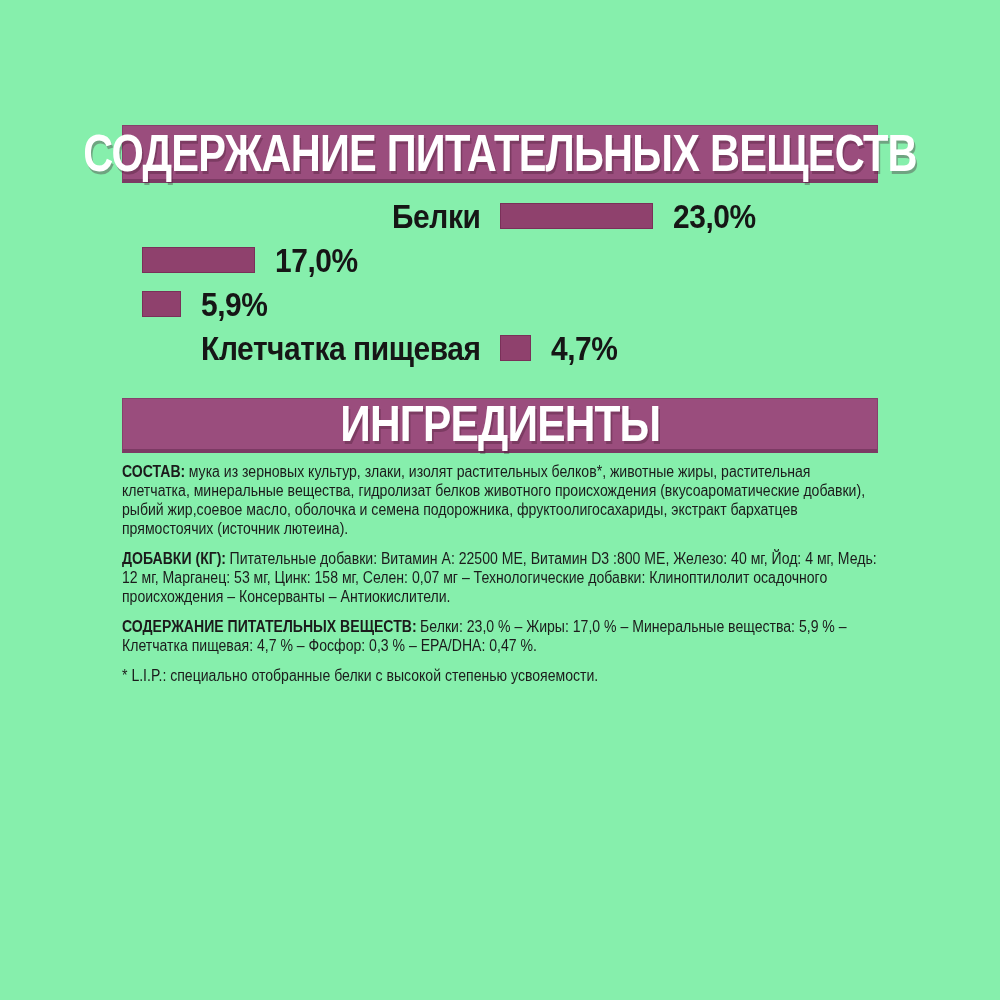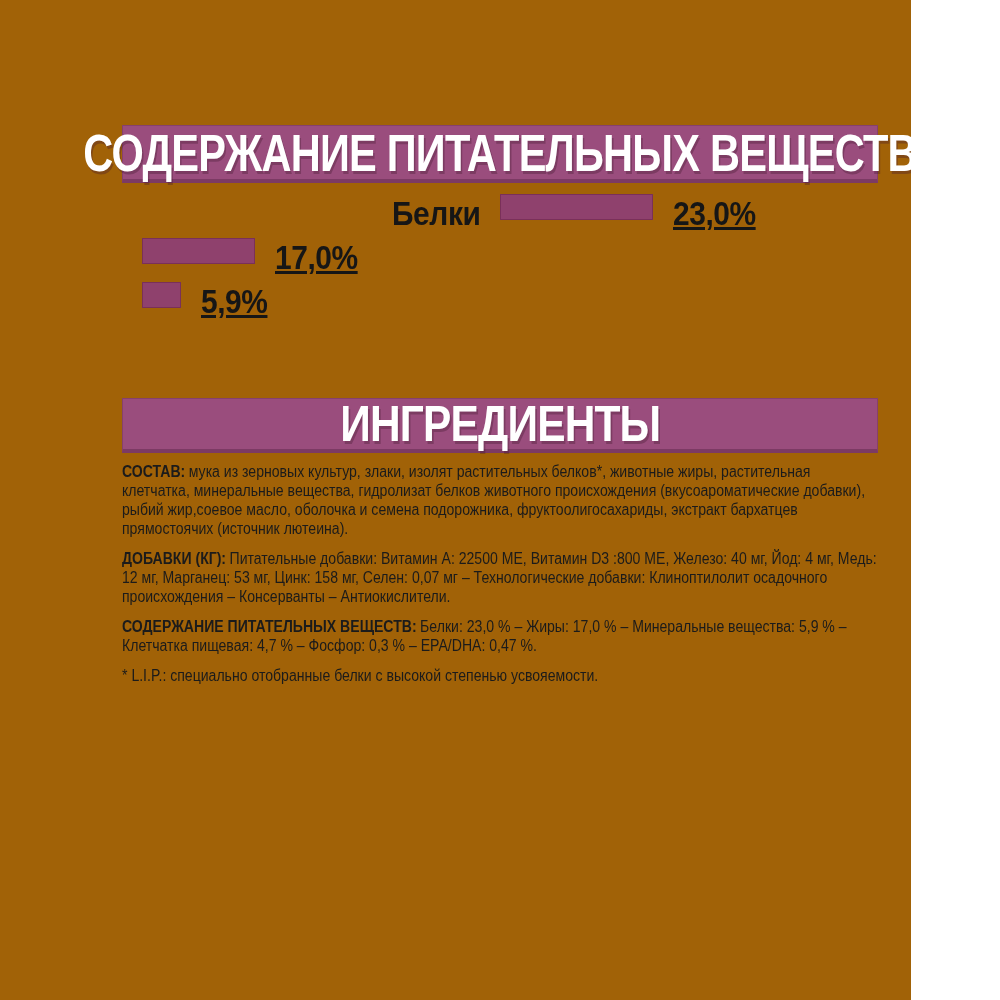--- a/index.html
+++ b/index.html
@@ -1,20 +1,20 @@
 <!DOCTYPE html>
 <html><head>
 <meta charset="utf-8">
 <style>
   html, body { margin: 0; padding: 0; background: #ffffff; }
   .canvas {
     position: relative;
-    width: 911px;
+    width: 1000px;
     height: 1000px;
-    background: #a16207;
+    background: #86efac;
     font-family: "Liberation Sans", sans-serif;
     color: #161616;
     overflow: hidden;
   }
 
   
   .band {
     position: absolute;
     left: 122px;
     width: 756px;
@@ -41,21 +41,21 @@
   
   .chart {
     position: absolute;
     left: 122px;
     top: 194px;
     width: 756px;
   }
   .chart-row {
     height: 44px;
     display: flex;
-    text-decoration: underline;
+    align-items: center;
   }
   .chart-label-box {
     width: 358px;
     text-align: right;
     flex: 0 0 358px;
   }
   .chart-label {
     display: inline-block;
     font-size: 34px;
     font-weight: 700;
@@ -114,20 +114,25 @@
       <span class="chart-value">23,0%</span>
     </div>
     <div class="chart-row">
       <span class="chart-bar" style="width: 113px; background: rgb(143, 65, 109);"></span>
       <span class="chart-value">17,0%</span>
     </div>
     <div class="chart-row">
       <span class="chart-bar" style="width: 39px; background: rgb(143, 65, 109);"></span>
       <span class="chart-value">5,9%</span>
     </div>
+    <div class="chart-row">
+      <span class="chart-label-box"><span class="chart-label">Клетчатка пищевая</span></span>
+      <span class="chart-bar" style="width: 31px; background: rgb(143, 65, 109);"></span>
+      <span class="chart-value">4,7%</span>
+    </div>
   </div>
 
   <div class="band band-2">
     <span class="band-title">ИНГРЕДИЕНТЫ</span>
   </div>
 
   <div class="textblock">
     <p class="para">
       <span class="para-lead">СОСТАВ:</span><span>мука из зерновых культур, злаки, изолят растительных белков*, животные жиры, растительная клетчатка, минеральные вещества, гидролизат белков животного происхождения (вкусоароматические добавки), рыбий жир,соевое масло, оболочка и семена подорожника, фруктоолигосахариды, экстракт бархатцев прямостоячих (источник лютеина).</span>
     </p>

